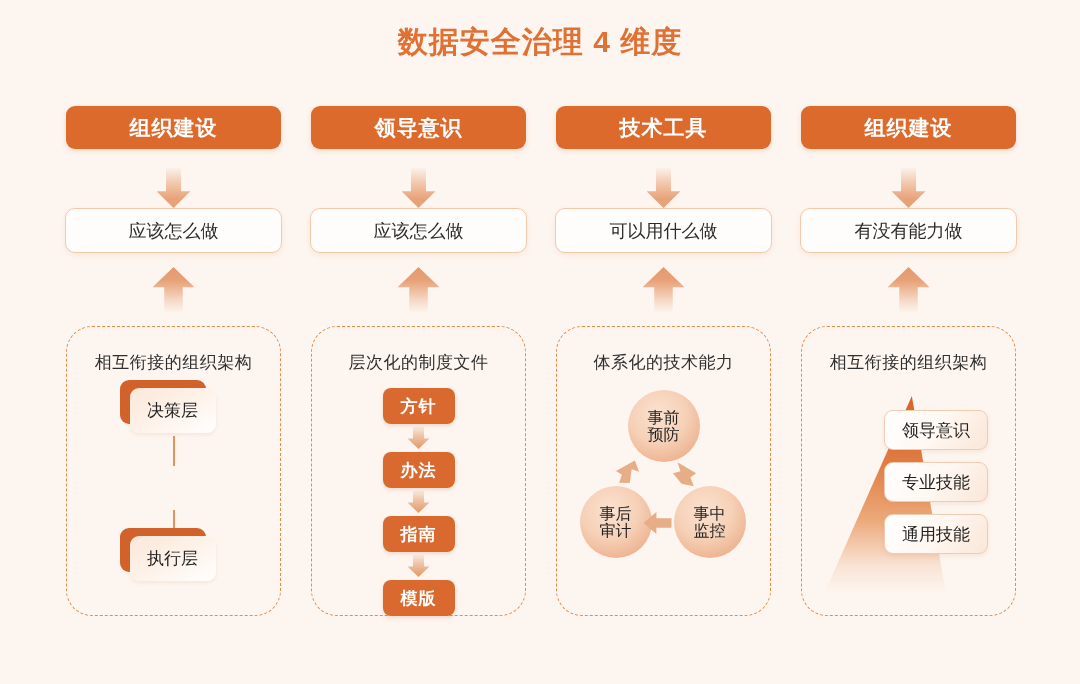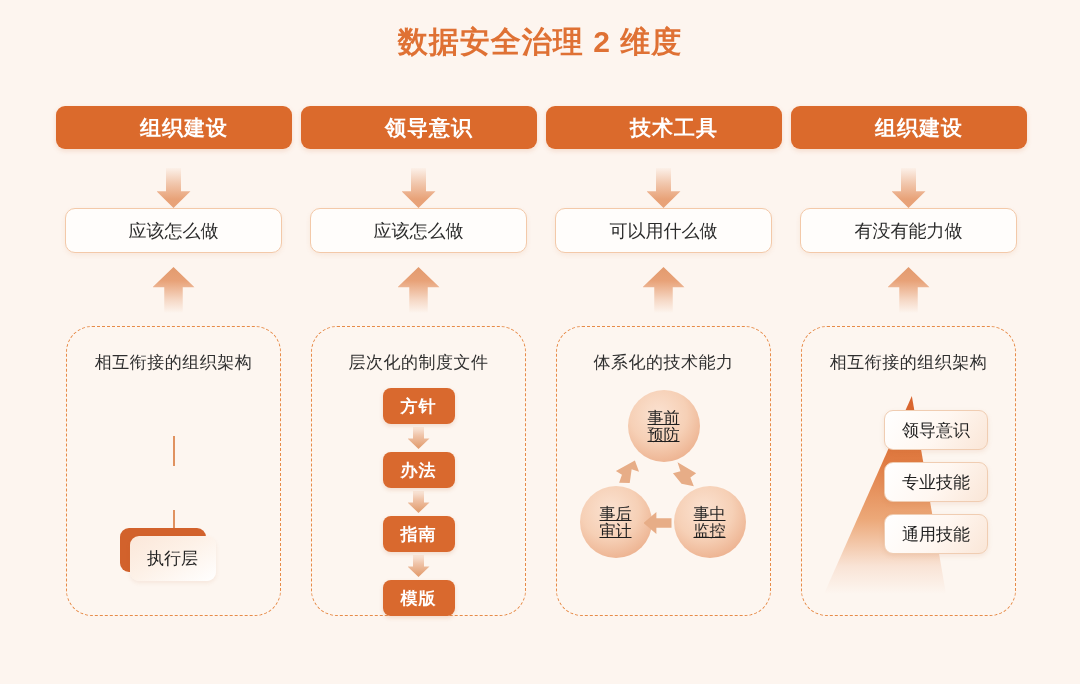--- a/index.html
+++ b/index.html
@@ -28,21 +28,20 @@
   }
   .col{width:215px;display:flex;flex-direction:column;align-items:center;}
 
   
   .hdr{
     width:100%;height:43px;border-radius:9px;
     background:#db6a2c;
     color:#fff;font-size:21px;font-weight:bold;letter-spacing:1px;
     display:flex;align-items:center;justify-content:center;
     box-shadow:0 2px 5px rgba(205,100,45,.18);
-    padding-left:21px;
   }
 
   
   .arrow-down{
     width:34px;height:40px;margin-top:19px;
     background:linear-gradient(to bottom,rgba(232,162,120,.05) 0%,rgba(232,162,120,.55) 38%,#e8a278 78%);
     -webkit-clip-path:polygon(28% 0,72% 0,72% 58%,100% 58%,50% 100%,0 58%,28% 58%);
     clip-path:polygon(28% 0,72% 0,72% 58%,100% 58%,50% 100%,0 58%,28% 58%);
   }
   .arrow-up{
@@ -113,21 +112,21 @@
   }
 
   
   .cycle{position:relative;width:200px;height:215px;margin-top:4px;}
   .circ{
     position:absolute;width:72px;height:72px;border-radius:50%;
     background:radial-gradient(circle at 42% 34%,#fbe2d1 0%,#f6d0b6 45%,#edb391 78%,#e6a482 100%);
     display:flex;flex-direction:column;align-items:center;justify-content:center;
     font-size:16px;color:#1f1f1f;line-height:1.08;font-weight:500;
   }
-  .circ span{display:block;text-decoration:underline;}
+  .circ span{display:block;}
   .c-top{left:64px;top:0;}
   .c-right{left:110px;top:96px;}
   .c-left{left:16px;top:96px;}
   .cy-arrow{position:absolute;width:24px;height:24px;background:#e7ad87;}
   .cy-a1{
     left:108px;top:72px;
     -webkit-clip-path:polygon(18% 4%,100% 42%,78% 62%,96% 96%,44% 92%,4% 52%,34% 40%);
     clip-path:polygon(18% 4%,100% 42%,78% 62%,96% 96%,44% 92%,4% 52%,34% 40%);
     transform:rotate(6deg);
   }
@@ -161,35 +160,39 @@
   }
   .pc1{top:20px;}
   .pc2{top:72px;}
   .pc3{top:124px;}
 </style>
 </head>
 <body>
 
 <div class="page">
 
-  <div class="title">数据安全治理 2 维度</div>
+  <div class="title">数据安全治理 4 维度</div>
 
   <div class="cols">
 
     <div class="col">
       <div class="hdr">组织建设</div>
       <div class="arrow-down"></div>
       <div class="qpill">应该怎么做</div>
       <div class="arrow-up"></div>
       <div class="dashbox">
         <div class="dash-title">相互衔接的组织架构</div>
         <div class="layers">
           <div class="layer-line" style="top:48px;height:30px;"></div>
           <div class="layer-line" style="top:122px;height:30px;"></div>
 
+          <div class="layer" style="top:0px;">
+            <div class="shadowbox"></div>
+            <div class="facebox">决策层</div>
+          </div>
           <div class="layer" style="top:148px;">
             <div class="shadowbox"></div>
             <div class="facebox">执行层</div>
           </div>
         </div>
       </div>
     </div>
 
     <div class="col">
       <div class="hdr">领导意识</div>

